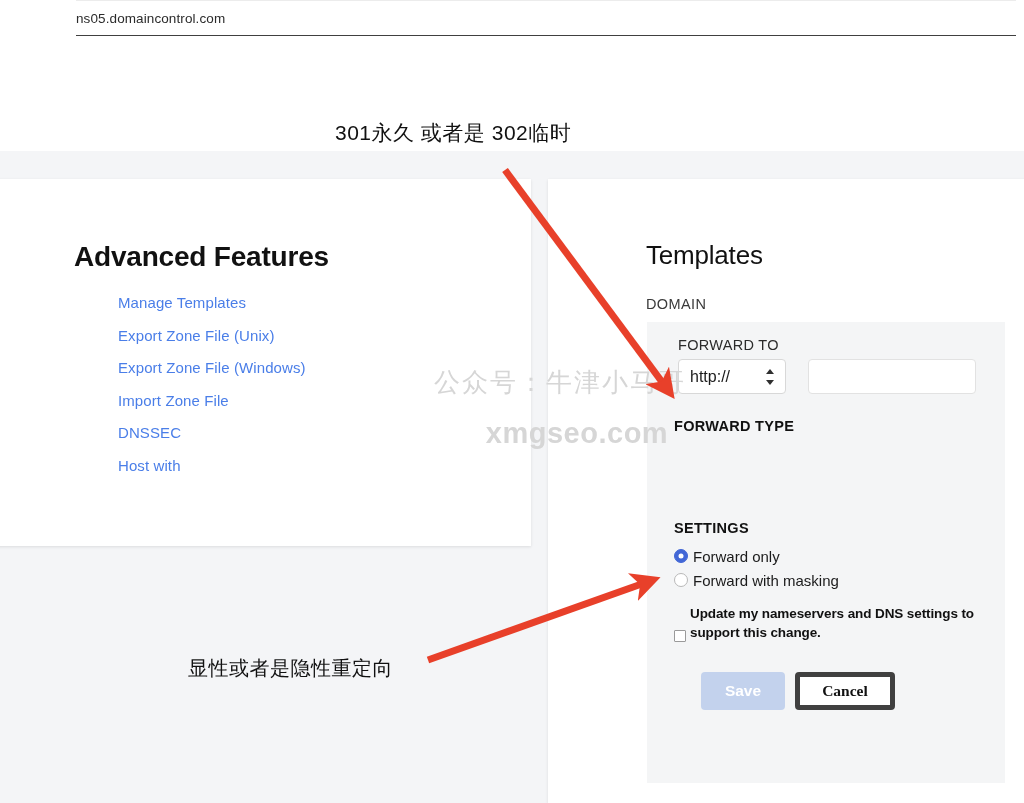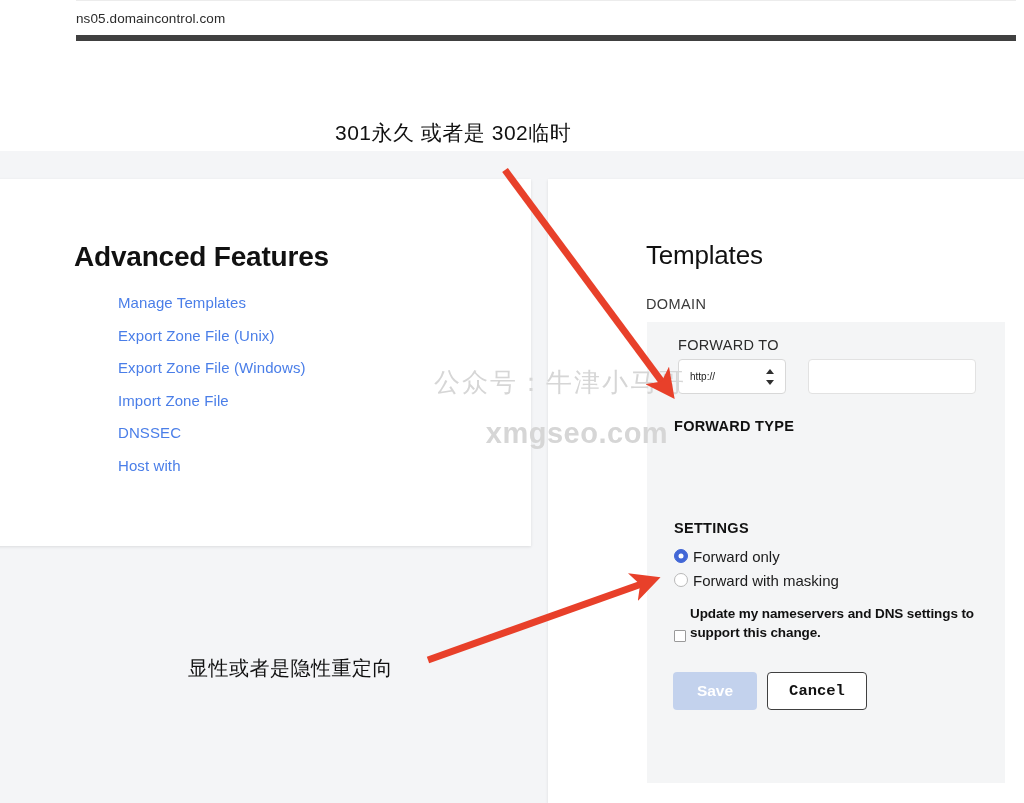--- a/index.html
+++ b/index.html
@@ -20,21 +20,21 @@
   #nameserver-list {
     position: absolute;
     left: 0; top: 0;
     width: 1024px;
     background: #ffffff;
   }
   .ns-row {
     height: 34px;
     margin-left: 76px;
     margin-right: 8px;
-    border-bottom: 6px solid #404040;
+    border-bottom: 1px solid #404040;
     display: flex;
     align-items: center;
     font-size: 13.5px;
     color: #2b2b2b;
     letter-spacing: 0.1px;
   }
   .ns-row.first { border-top: 1px solid #ececec; }
 
   
   #page-bg {
@@ -180,21 +180,21 @@
   #scheme-select {
     position: absolute;
     left: 31px;
     top: 37px;
     width: 108px;
     height: 35px;
     background: #ffffff;
     border: 1px solid #d8d8d8;
     border-radius: 4px;
     box-sizing: border-box;
-    font-size: 10px;
+    font-size: 16px;
     color: #1b1b1b;
     display: flex;
     align-items: center;
     padding-left: 11px;
     cursor: pointer;
   }
   #scheme-stepper {
     position: absolute;
     right: 11px;
     top: 50%;
@@ -327,31 +327,32 @@
     width: 84px;
     height: 38px;
     border-radius: 4px;
     background: #c3d2ed;
     color: #ffffff;
     border: none;
     font-size: 15.5px;
     font-weight: 700;
     font-family: "Liberation Sans", sans-serif;
     cursor: default;
+    margin-left: 28px;
   }
   #cancel-button {
     width: 100px;
     height: 38px;
     border-radius: 4px;
     background: #ffffff;
     color: #111111;
-    border: 1px solid #404040;
+    border: 5px solid #404040;
     font-size: 15.5px;
     font-weight: 700;
-    font-family: Liberation Mono, monospace;
+    font-family: Liberation Serif, serif;
     cursor: pointer;
   }
 
   
   #arrow-layer {
     position: absolute;
     left: 0; top: 0;
     width: 1024px; height: 803px;
     pointer-events: none;
     z-index: 9;

